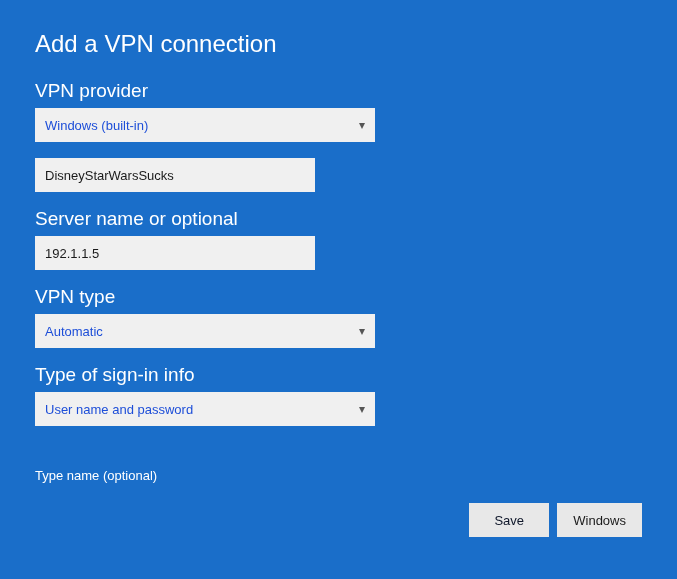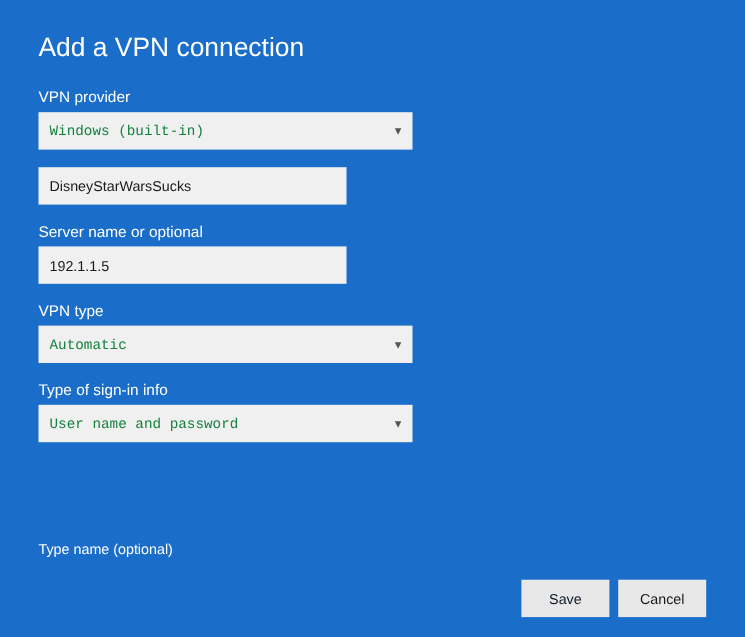--- a/index.html
+++ b/index.html
@@ -15,41 +15,41 @@
       font-family: 'Segoe UI', Arial, sans-serif;
       display: flex;
       align-items: center;
       justify-content: center;
     }
 
     .dialog {
       background-color: #1a6ec9;
       width: 677px;
       height: 579px;
-      padding: 30px 35px 18px 35px;
+      padding: 30px 35px 42px 35px;
       position: relative;
       display: flex;
       flex-direction: column;
       justify-content: flex-end;
     }
 
     .dialog-title {
       color: #ffffff;
       font-size: 24px;
       font-weight: 300;
       margin-bottom: 22px;
     }
 
     .field-group {
       margin-bottom: 16px;
     }
 
     .field-label {
       color: #ffffff;
-      font-size: 14px;
+      font-size: 19px;
       margin-bottom: 6px;
       display: block;
     }
 
     .field-input {
       width: 280px;
       height: 34px;
       background-color: #f0f0f0;
       border: none;
       outline: none;
@@ -69,22 +69,22 @@
     }
 
     .field-select {
       width: 100%;
       height: 100%;
       background-color: transparent;
       border: none;
       outline: none;
       padding: 0 10px;
       font-size: 13px;
-      color: #15803d;
-      font-family: Liberation Mono, monospace;
+      color: #1d4ed8;
+      font-family: Liberation Sans, sans-serif;
       appearance: none;
       -webkit-appearance: none;
       cursor: pointer;
     }
 
     .select-chevron {
       position: absolute;
       right: 10px;
       pointer-events: none;
       color: #555;
@@ -165,17 +165,17 @@
       <select class="field-select"><option>User name and password</option></select>
       <span class="select-chevron">▾</span>
     </div>
   </div>
 
   <div class="bottom-section">
     <p class="footer-label">Type name (optional)</p>
 
     <div class="button-row">
       <button class="btn btn-save">Save</button>
-      <button class="btn btn-cancel">Cancel</button>
+      <button class="btn btn-cancel">Windows</button>
     </div>
   </div>
 
 </div>
 
 </body></html>

